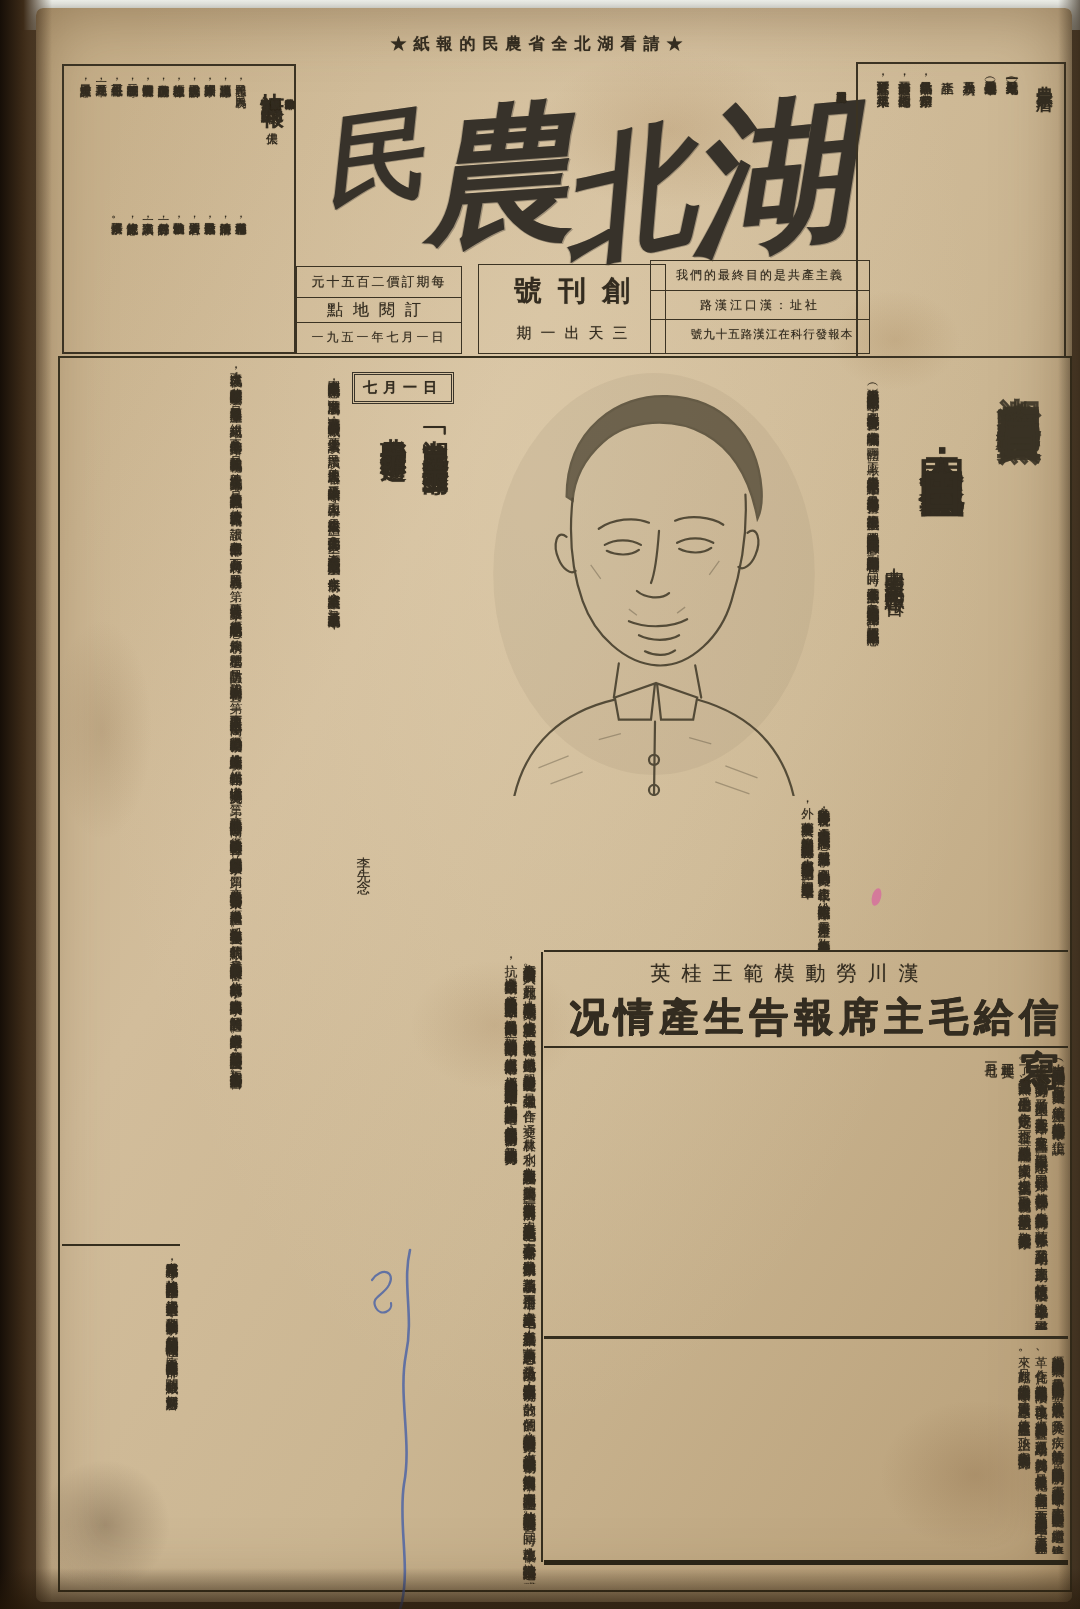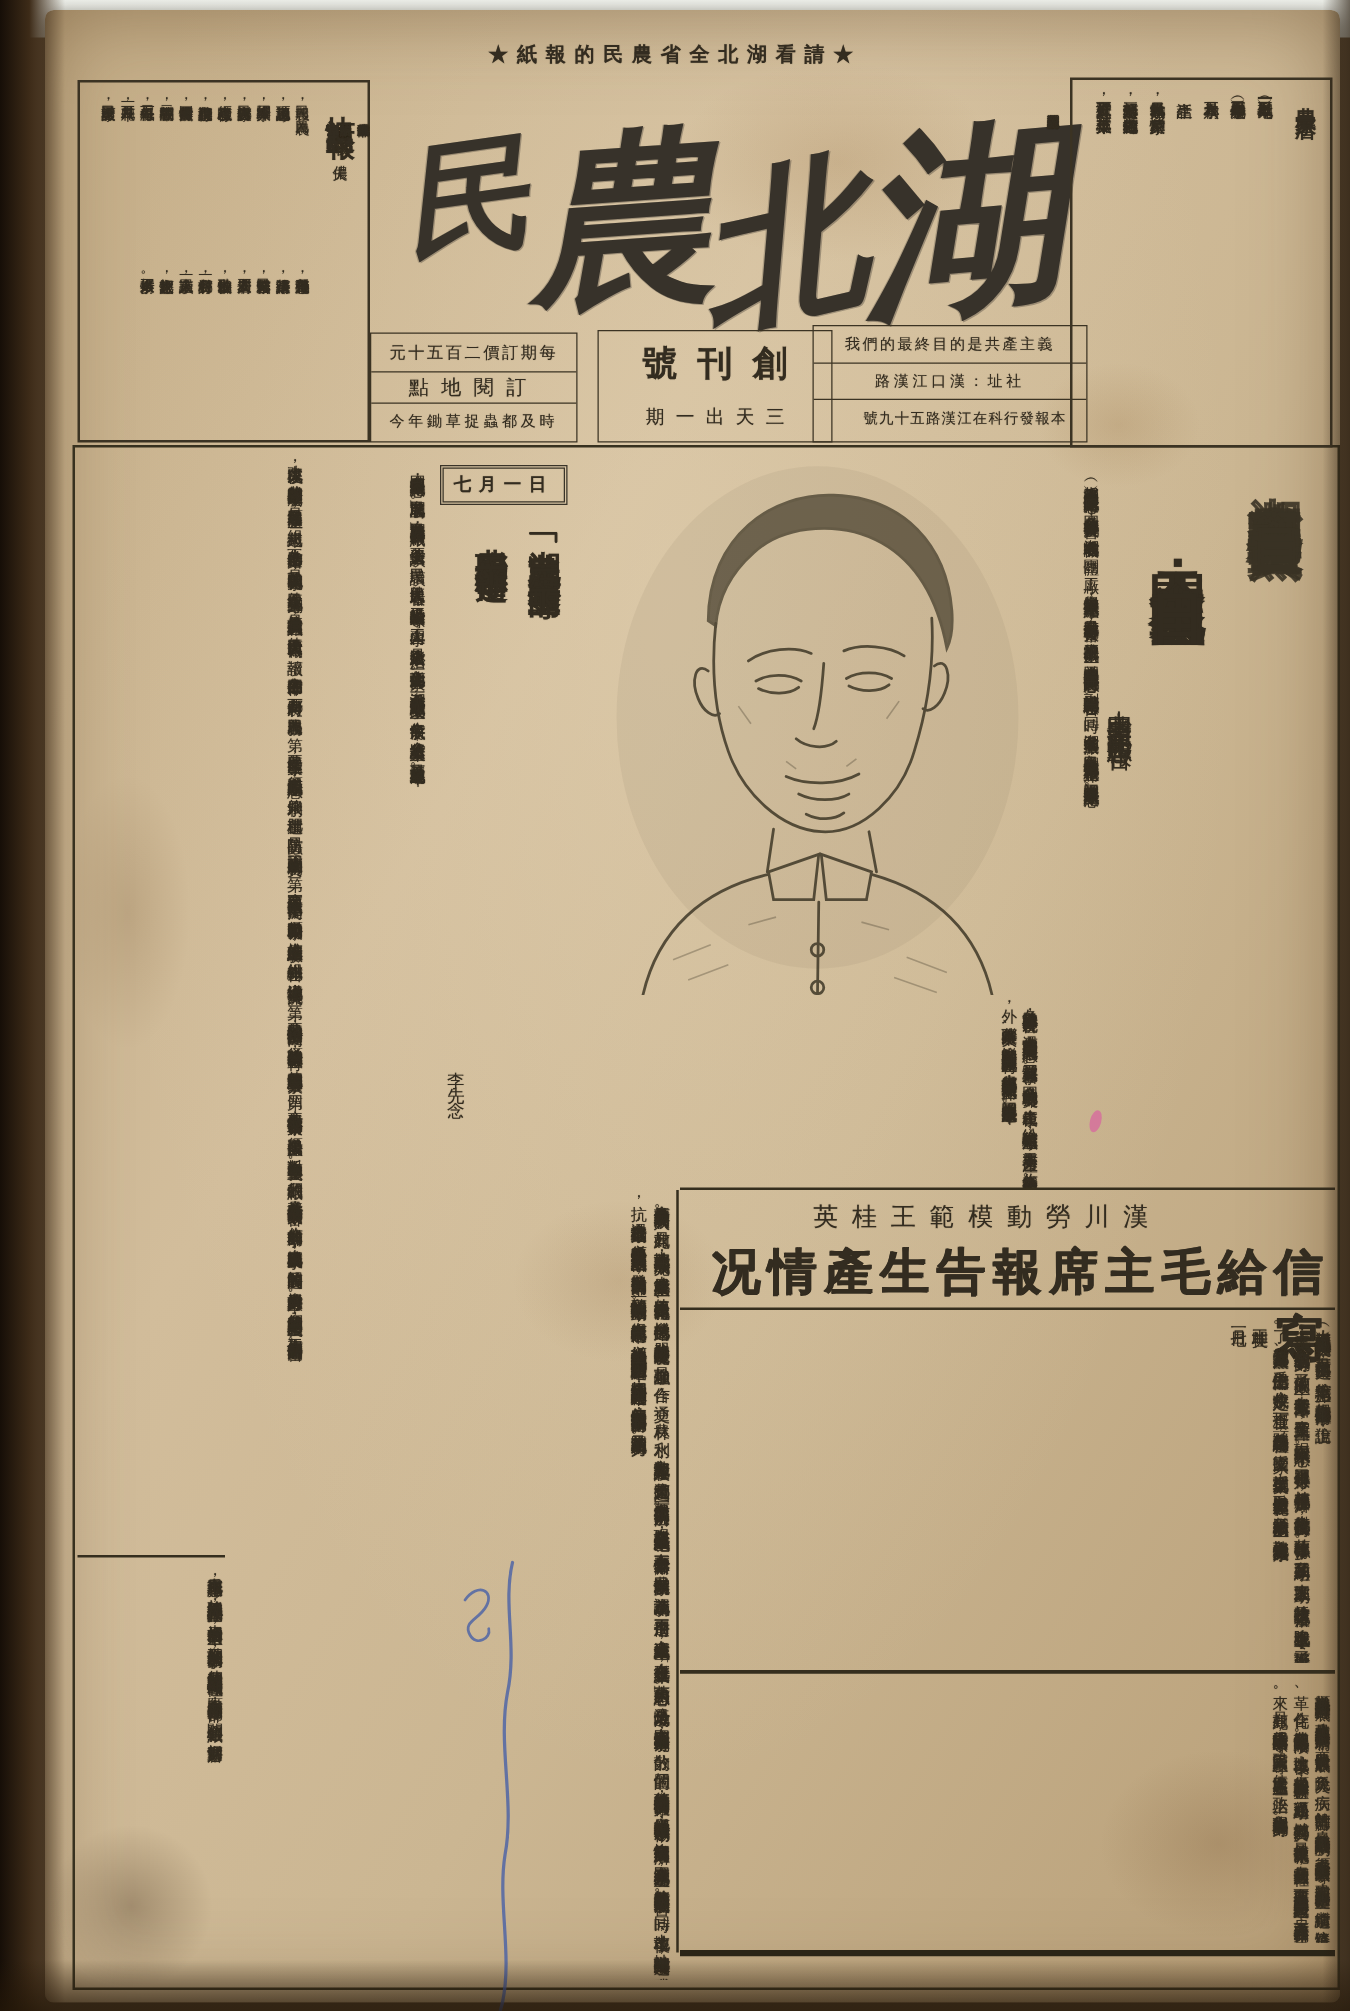--- a/index.html
+++ b/index.html
@@ -85,21 +85,21 @@
 大家趕快把報訂，
 好多事情不求人。</div>
   </div>
 
   <div class="abs v pre txt" style="left:268px;top:92px;height:244px;font-size:9.5px;line-height:1.5;">郵電部武漢市郵政管理局特准
 二類新聞紙類執照第二十號</div>
 
   <div class="abs thin-box" style="left:296px;top:266px;width:164px;height:86px;">
     <div class="center row-sep txt" style="height:30px;font-size:13px;letter-spacing:2px;text-align:right;">元十五百二價訂期每</div>
     <div class="center row-sep txt" style="height:24px;font-size:16px;letter-spacing:10px;">點地閱訂</div>
-    <div class="center txt" style="height:28px;font-size:12px;letter-spacing:3px;">今年鋤草捉蟲都及時</div>
+    <div class="center txt" style="height:28px;font-size:12px;letter-spacing:3px;">一九五一年七月一日</div>
   </div>
 
   <div class="abs thin-box" style="left:454px;top:264px;width:186px;height:88px;margin-left:24px;">
     <div class="center txt" style="height:52px;font-size:28px;font-weight:bold;letter-spacing:16px;padding-left:16px;">號刊創</div>
     <div class="center txt" style="height:32px;font-size:15px;letter-spacing:9px;padding-left:9px;">期一出天三</div>
   </div>
 
   <div class="abs thin-box" style="left:650px;top:260px;width:218px;height:92px;">
     <div class="center row-sep txt" style="height:29px;font-size:12px;letter-spacing:2px;">我們的最終目的是共產主義</div>
     <div class="center row-sep txt" style="height:28px;font-size:12px;letter-spacing:3px;">路漢江口漢：址社</div>

